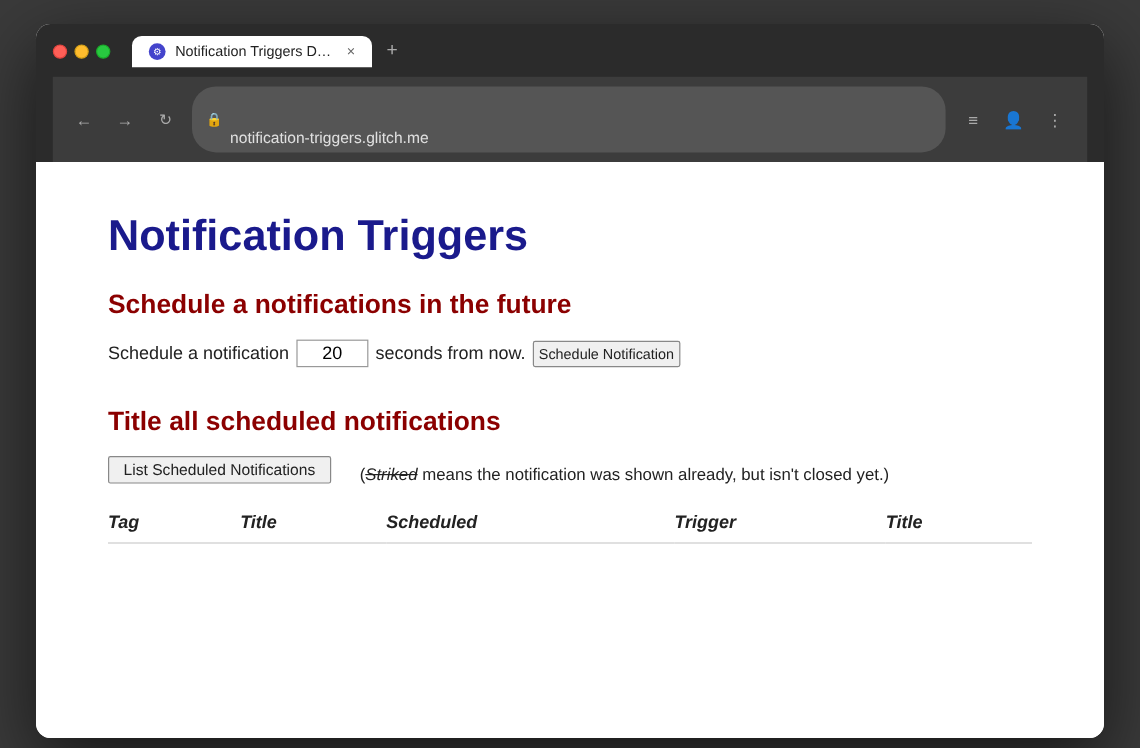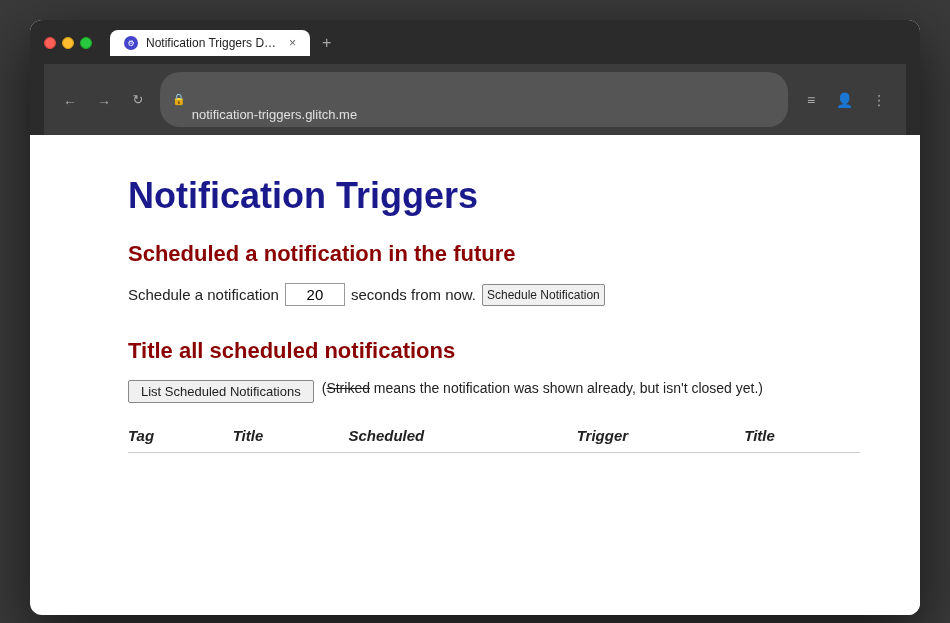--- a/index.html
+++ b/index.html
@@ -179,21 +179,20 @@
       display: flex;
       align-items: center;
       justify-content: center;
     }
 
     
     .page-content {
       background: #fff;
       padding: 40px 60px 60px 60px;
       min-height: 480px;
-      margin-left: 38px;
     }
 
     .page-title {
       font-size: 36px;
       font-weight: 700;
       color: #1a1a8c;
       margin-bottom: 24px;
     }
 
     .section-title {
@@ -225,42 +224,43 @@
       background: #f0f0f0;
       padding: 3px 4px;
       font-size: 12px;
       cursor: pointer;
       border-radius: 2px;
       color: #222;
     }
 
     .list-row {
       display: flex;
-      align-items: flex-start;
-      gap: 8px;
+      align-items: flex-end;
+      gap: 24px;
       margin-bottom: 16px;
     }
 
     .btn-list {
       border: 1px solid #888;
       background: #f0f0f0;
       padding: 3px 12px;
       font-size: 13px;
       cursor: pointer;
       border-radius: 2px;
       color: #222;
     }
 
     .striked-note {
       font-size: 14px;
       color: #222;
     }
 
     .striked-word {
       text-decoration: line-through;
+      font-style: italic;
     }
 
     .notifications-table {
       width: 100%;
       border-collapse: collapse;
       margin-top: 16px;
       font-size: 15px;
     }
 
     .notifications-table th {
@@ -312,21 +312,21 @@
         <button class="addr-action-btn">👤</button>
         <button class="addr-action-btn">⋮</button>
       </div>
     </div>
   </div>
 
   <div class="page-content">
 
     <h1 class="page-title">Notification Triggers</h1>
 
-    <h2 class="section-title">Scheduled a notification in the future</h2>
+    <h2 class="section-title">Schedule a notifications in the future</h2>
 
     <div class="schedule-row">
       <span>Schedule a notification</span>
       <input class="seconds-input" type="text" value="20" style="">
       <span>seconds from now.</span>
       <button class="btn-schedule">Schedule Notification</button>
     </div>
 
     <h2 class="section-title">Title all scheduled notifications</h2>
 

